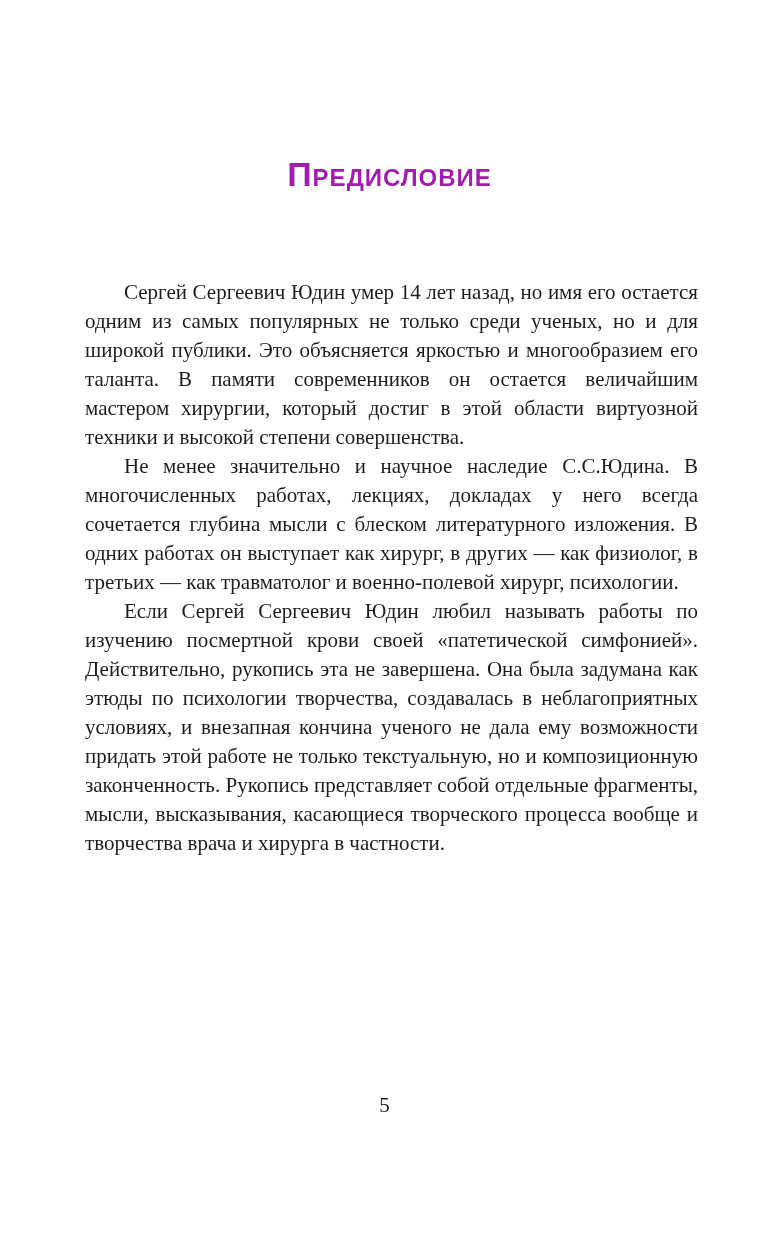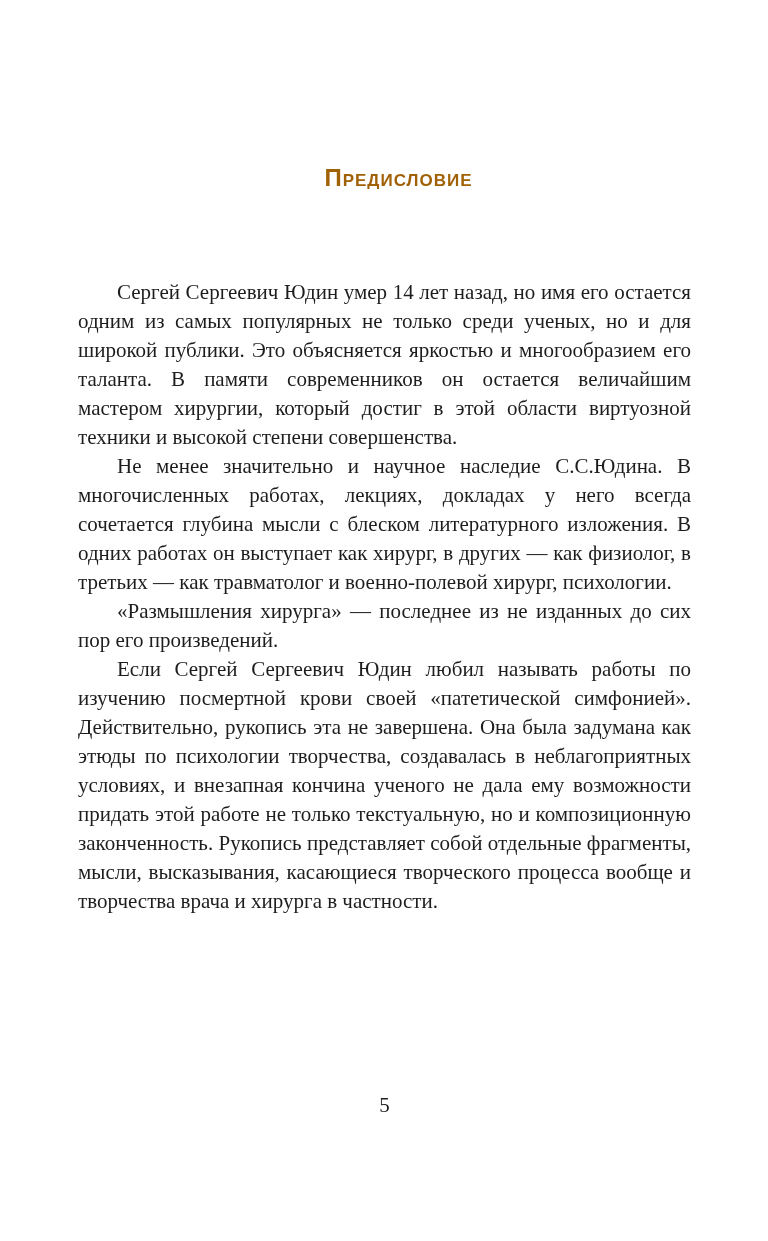--- a/index.html
+++ b/index.html
@@ -12,33 +12,33 @@
     width: 768px;
     height: 1241px;
     background: #ffffff;
     overflow: hidden;
   }
   .chapter-title {
     position: absolute;
     top: 150px;
     left: 78px;
     width: 613px;
-    margin: 14px;
+    margin: 5px;
     text-align: center;
     font-family: "Liberation Sans", sans-serif;
     font-weight: bold;
     font-variant: small-caps;
-    font-size: 24px;
+    font-size: 34px;
     letter-spacing: 1px;
-    color: #a16207;
+    color: #a21caf;
   }
   .body-text {
     position: absolute;
     top: 278px;
-    left: 78px;
+    left: 85px;
     width: 613px;
     font-family: "Liberation Serif", serif;
     font-size: 21px;
     line-height: 29px;
     text-align: justify;
     color: #1d1d1d;
   }
   .body-text p {
     margin: 0;
     padding: 0;
@@ -58,19 +58,18 @@
 </head>
 <body>
 
 <div class="page">
 
   <h1 class="chapter-title">Предисловие</h1>
 
   <div class="body-text">
     <p>Сергей Сергеевич Юдин умер 14 лет назад, но имя его остается одним из самых популярных не только среди ученых, но и для широкой публики. Это объясняется яркостью и многообразием его таланта. В памяти современников он остается величайшим мастером хирургии, который достиг в этой области виртуозной техники и высокой степени совершенства.</p>
     <p>Не менее значительно и научное наследие С.С.Юдина. В многочисленных работах, лекциях, докладах у него всегда сочетается глубина мысли с блеском литературного изложения. В одних работах он выступает как хирург, в других — как физиолог, в третьих — как травматолог и военно-полевой хирург, психологии.</p>
-    <p>«Размышления хирурга» — последнее из не изданных до сих пор его произведений.</p>
     <p>Если Сергей Сергеевич Юдин любил называть работы по изучению посмертной крови своей «патетической симфонией». Действительно, рукопись эта не завершена. Она была задумана как этюды по психологии творчества, создавалась в неблагоприятных условиях, и внезапная кончина ученого не дала ему возможности придать этой работе не только текстуальную, но и композиционную законченность. Рукопись представляет собой отдельные фрагменты, мысли, высказывания, касающиеся творческого процесса вообще и творчества врача и хирурга в частности.</p>
   </div>
 
   <div class="page-number">5</div>
 
 </div>
 
 </body></html>

